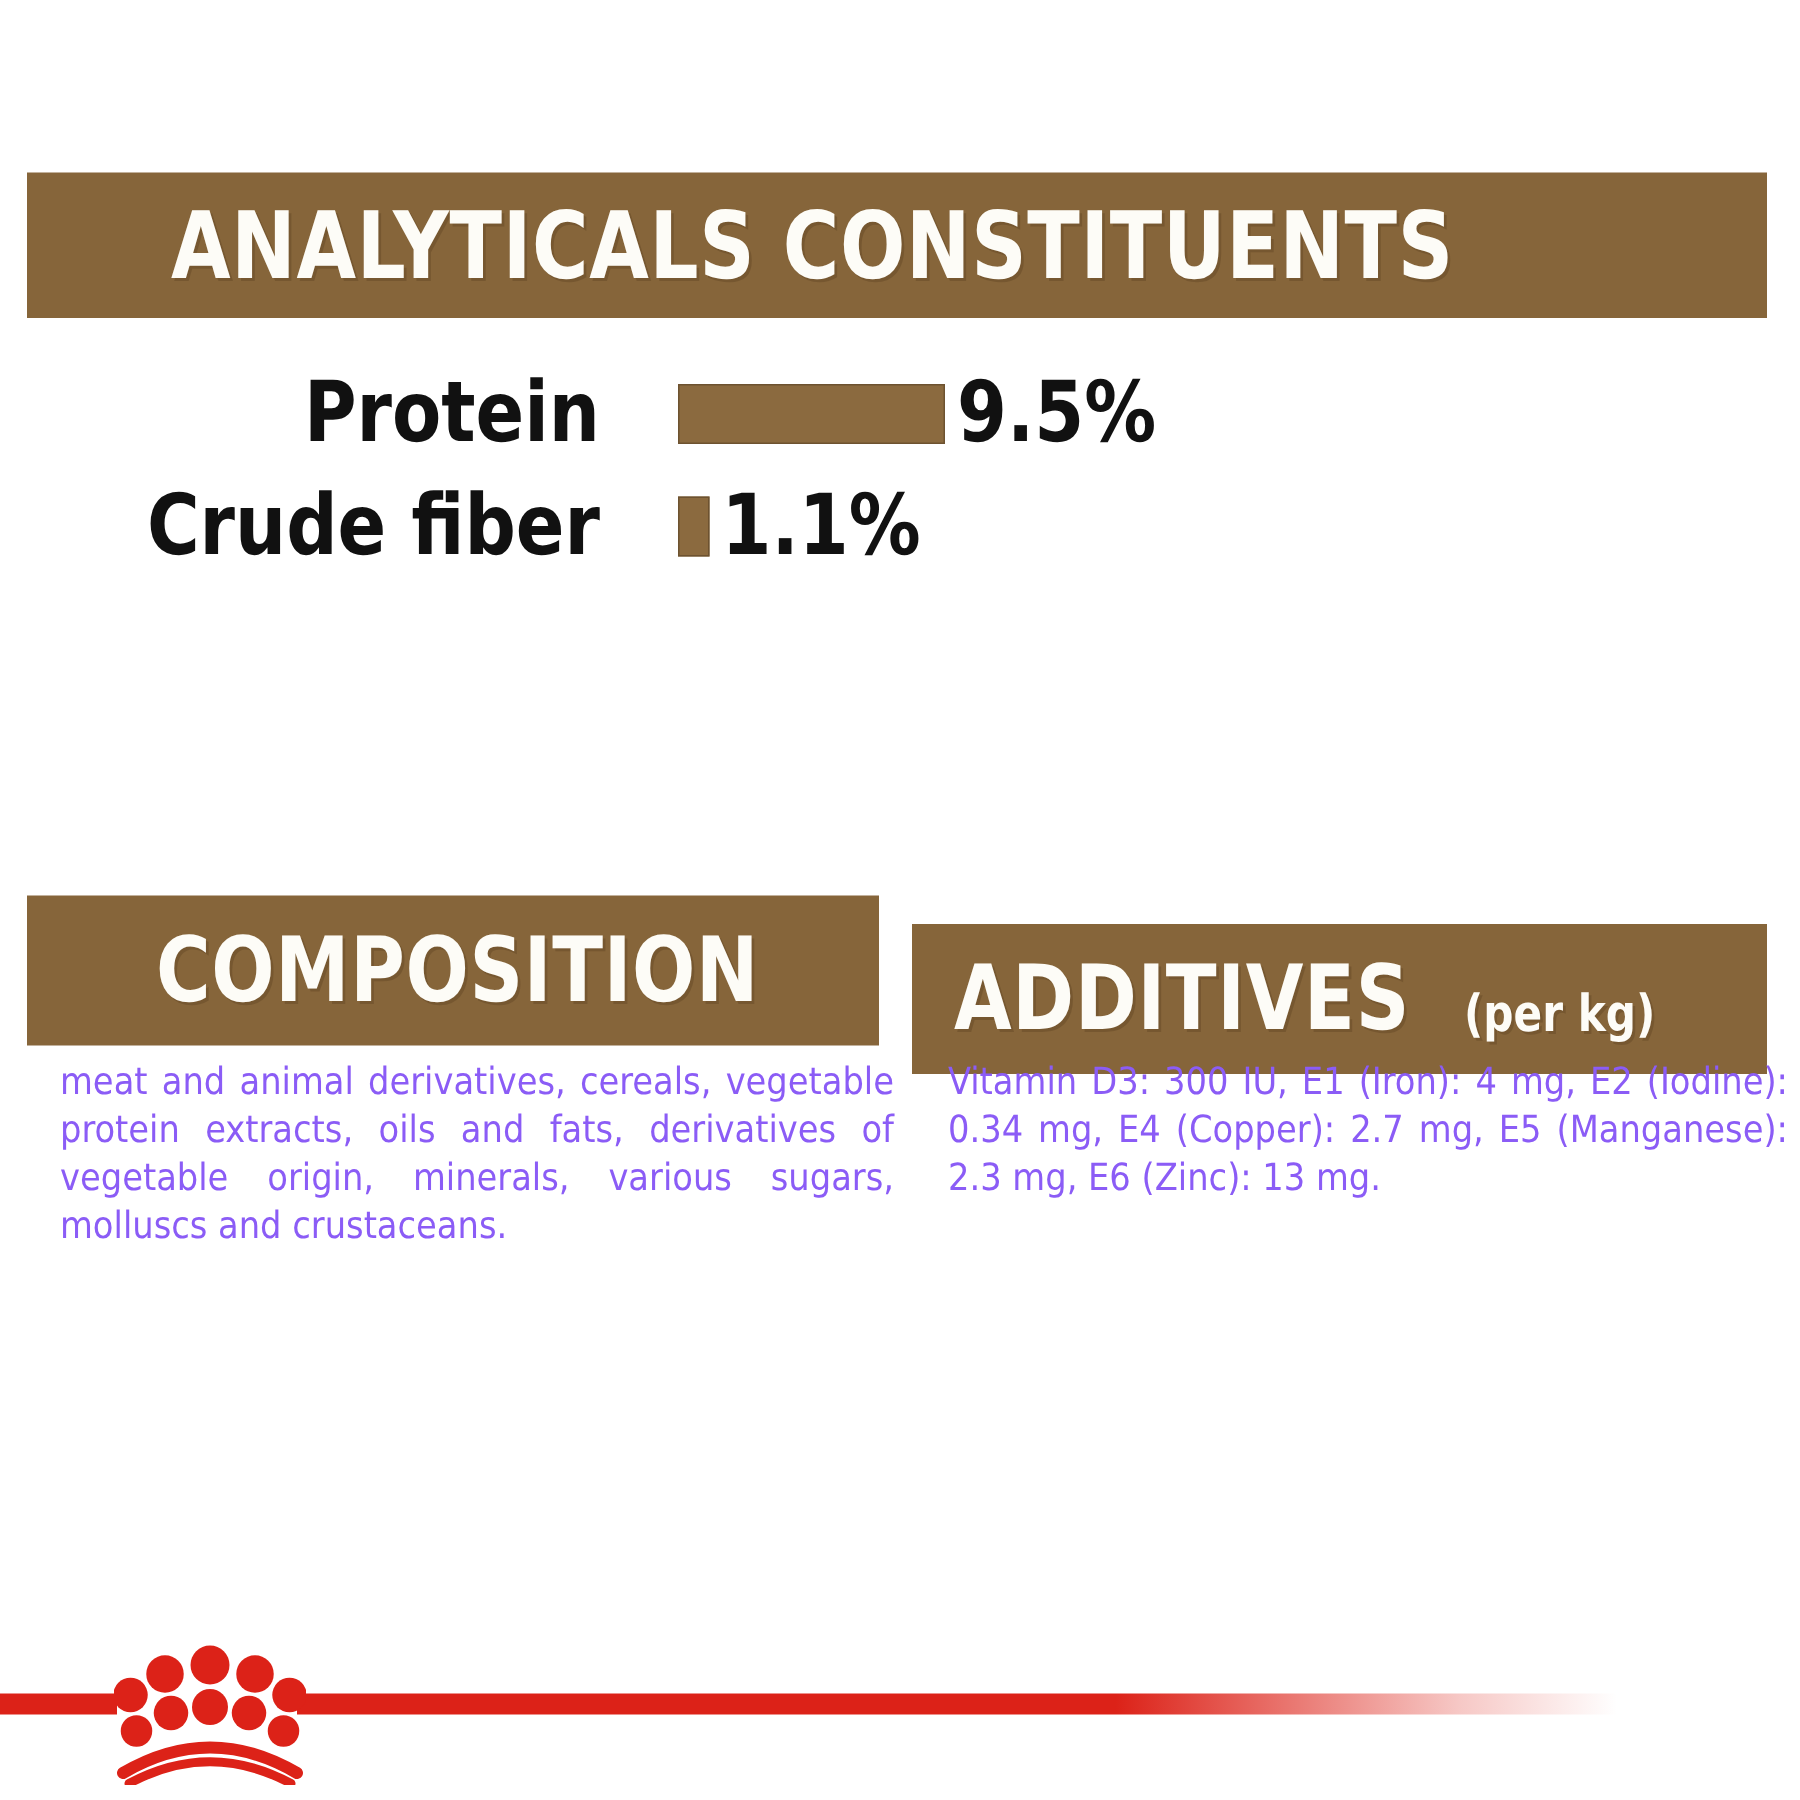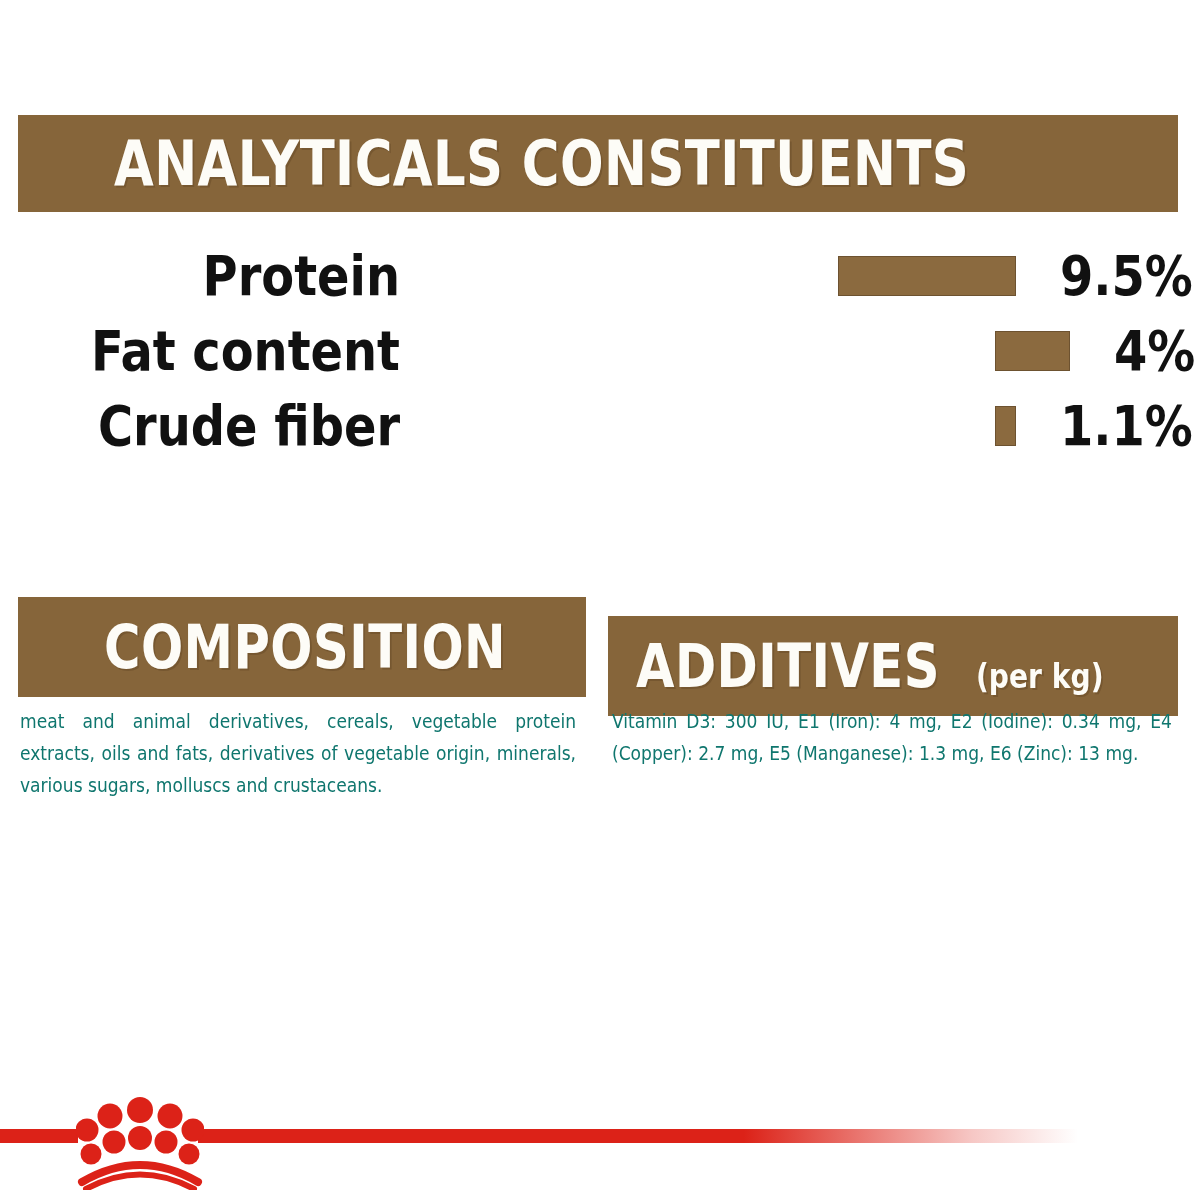--- a/index.html
+++ b/index.html
@@ -97,39 +97,37 @@
     position: absolute;
     left: 0;
     top: 238px;
     width: 1200px;
   }
   .nutrient-row {
     position: relative;
     height: 75px;
     display: flex;
     align-items: center;
-    justify-content: space-between;
   }
   .nutrient-label {
     width: 400px;
     text-align: right;
     font-family: "Liberation Sans Narrow", "DejaVu Sans Condensed", "Liberation Sans", sans-serif;
     font-weight: bold;
     font-size: 56px;
     line-height: 56px;
     color: #111111;
     white-space: nowrap;
     transform: scaleX(0.95);
     transform-origin: right center;
   }
   .nutrient-bar-wrap {
     margin-left: 52px;
     display: flex;
     align-items: center;
-    gap: 36px;
   }
   .nutrient-bar {
     height: 40px;
     background: #8b6a3f;
     border: 1px solid #6d5230;
     box-sizing: border-box;
   }
   .nutrient-value {
     font-family: "Liberation Sans Narrow", "DejaVu Sans Condensed", "Liberation Sans", sans-serif;
     font-weight: bold;
@@ -139,25 +137,26 @@
     margin-left: 8px;
     white-space: nowrap;
     transform: scaleX(0.95);
     transform-origin: left center;
   }
 
   
   .body-text {
     position: absolute;
     font-family: "Liberation Sans Narrow", "DejaVu Sans Condensed", "Liberation Sans", sans-serif;
-    font-size: 19px;
+    font-size: 25px;
     line-height: 32px;
-    color: #0f766e;
+    color: #8b5cf6;
     text-align: justify;
     text-justify: inter-word;
+    margin-left: 20px;
   }
   #composition-text {
     left: 20px;
     top: 705px;
     width: 556px;
   }
   #additives-text {
     left: 612px;
     top: 705px;
     width: 560px;
@@ -207,48 +206,41 @@
   <div id="nutrition-chart">
 
     <div class="nutrient-row">
       <span class="nutrient-label">Protein</span>
       <span class="nutrient-bar-wrap">
         <span class="nutrient-bar" id="bar-0" style="width: 178px;"></span>
         <span class="nutrient-value">9.5%</span>
       </span>
     </div>
 
-    <div class="nutrient-row">
-      <span class="nutrient-label">Fat content</span>
-      <span class="nutrient-bar-wrap">
-        <span class="nutrient-bar" id="bar-1" style="width: 75px;"></span>
-        <span class="nutrient-value">4%</span>
-      </span>
-    </div>
 
     <div class="nutrient-row">
       <span class="nutrient-label">Crude fiber</span>
       <span class="nutrient-bar-wrap">
         <span class="nutrient-bar" id="bar-2" style="width: 21px;"></span>
         <span class="nutrient-value">1.1%</span>
       </span>
     </div>
 
   </div>
 
   <div class="banner" id="composition-banner">
     <span class="banner-title">COMPOSITION</span>
   </div>
   <div class="body-text" id="composition-text">meat and animal derivatives, cereals, vegetable protein extracts, oils and fats, derivatives of vegetable origin, minerals, various sugars, molluscs and crustaceans.</div>
 
   <div class="banner" id="additives-banner">
     <span class="banner-title">ADDITIVES</span>
     <span class="per-kg">(per kg)</span>
   </div>
-  <div class="body-text" id="additives-text">Vitamin D3: 300 IU, E1 (Iron): 4 mg, E2 (Iodine): 0.34 mg, E4 (Copper): 2.7 mg, E5 (Manganese): 1.3 mg, E6 (Zinc): 13 mg.</div>
+  <div class="body-text" id="additives-text">Vitamin D3: 300 IU, E1 (Iron): 4 mg, E2 (Iodine): 0.34 mg, E4 (Copper): 2.7 mg, E5 (Manganese): 2.3 mg, E6 (Zinc): 13 mg.</div>
 
   <div id="footer-logo">
     <div class="rule-left"></div>
     <div class="rule-right"></div>
 
     <svg id="crown-icon" viewBox="0 0 128 100">
       <g fill="#dc2218">
 
         <circle cx="64" cy="20" r="13"></circle>
         <circle cx="34" cy="26" r="12.5"></circle>

